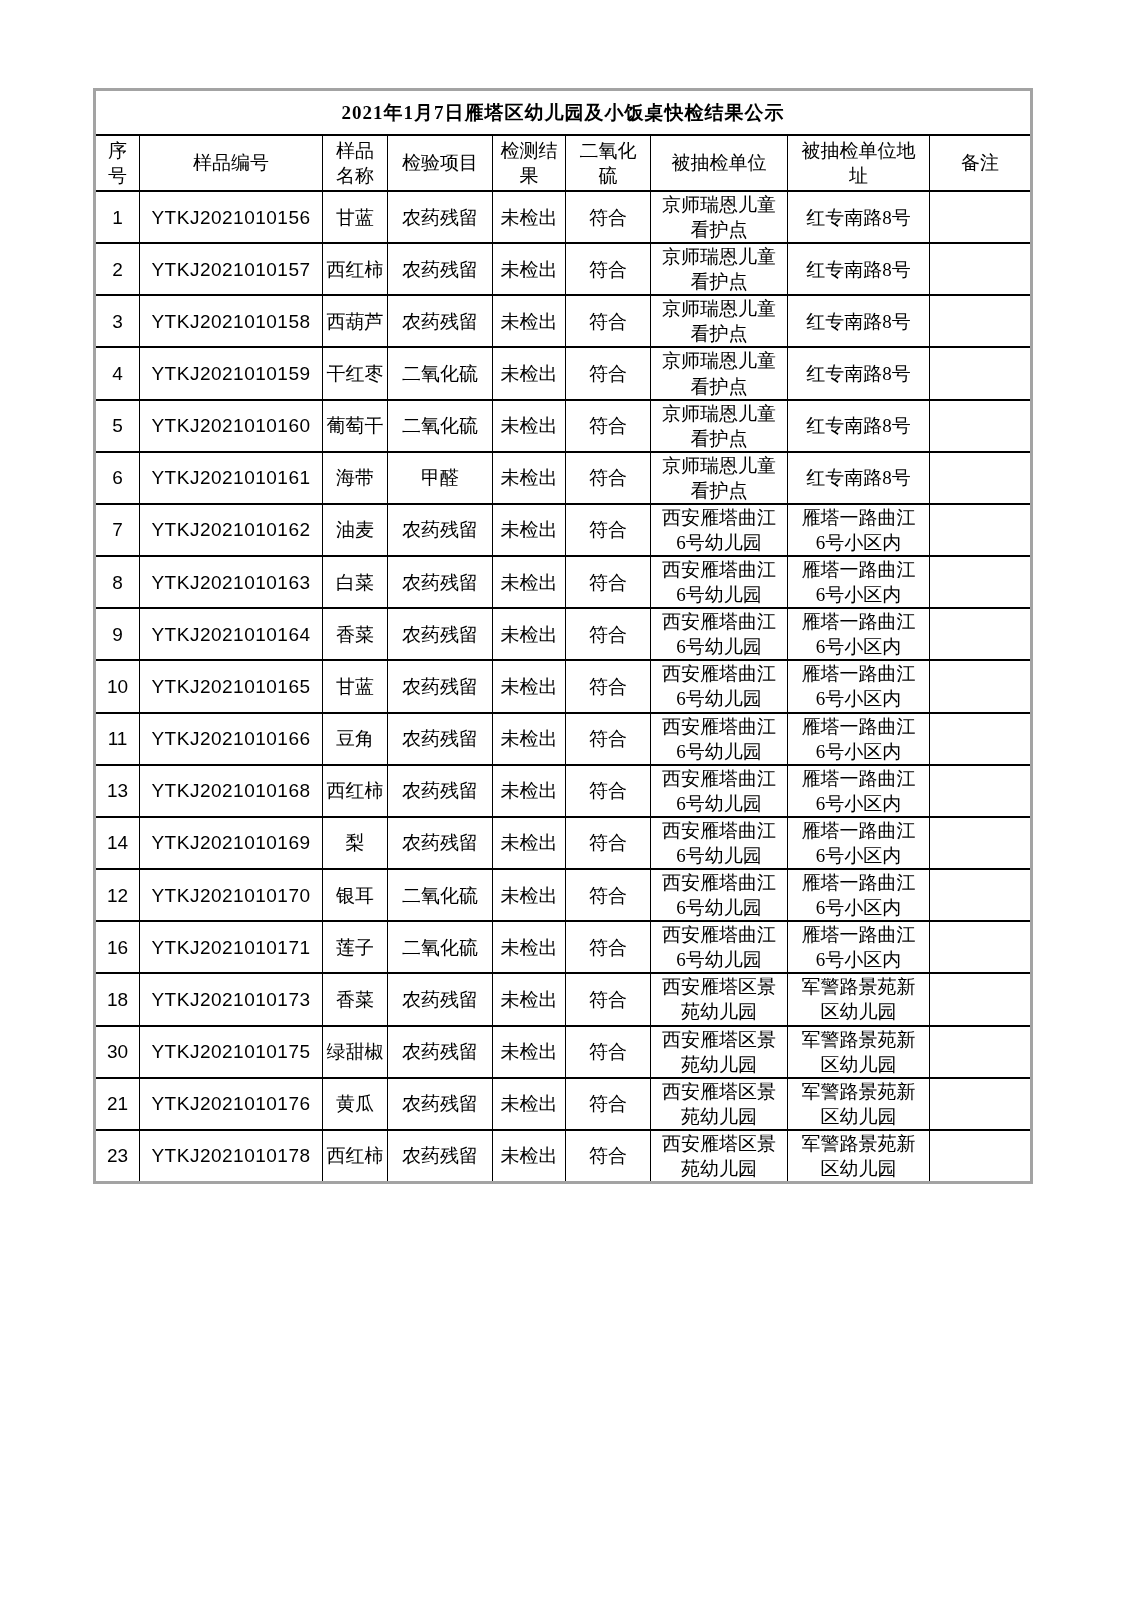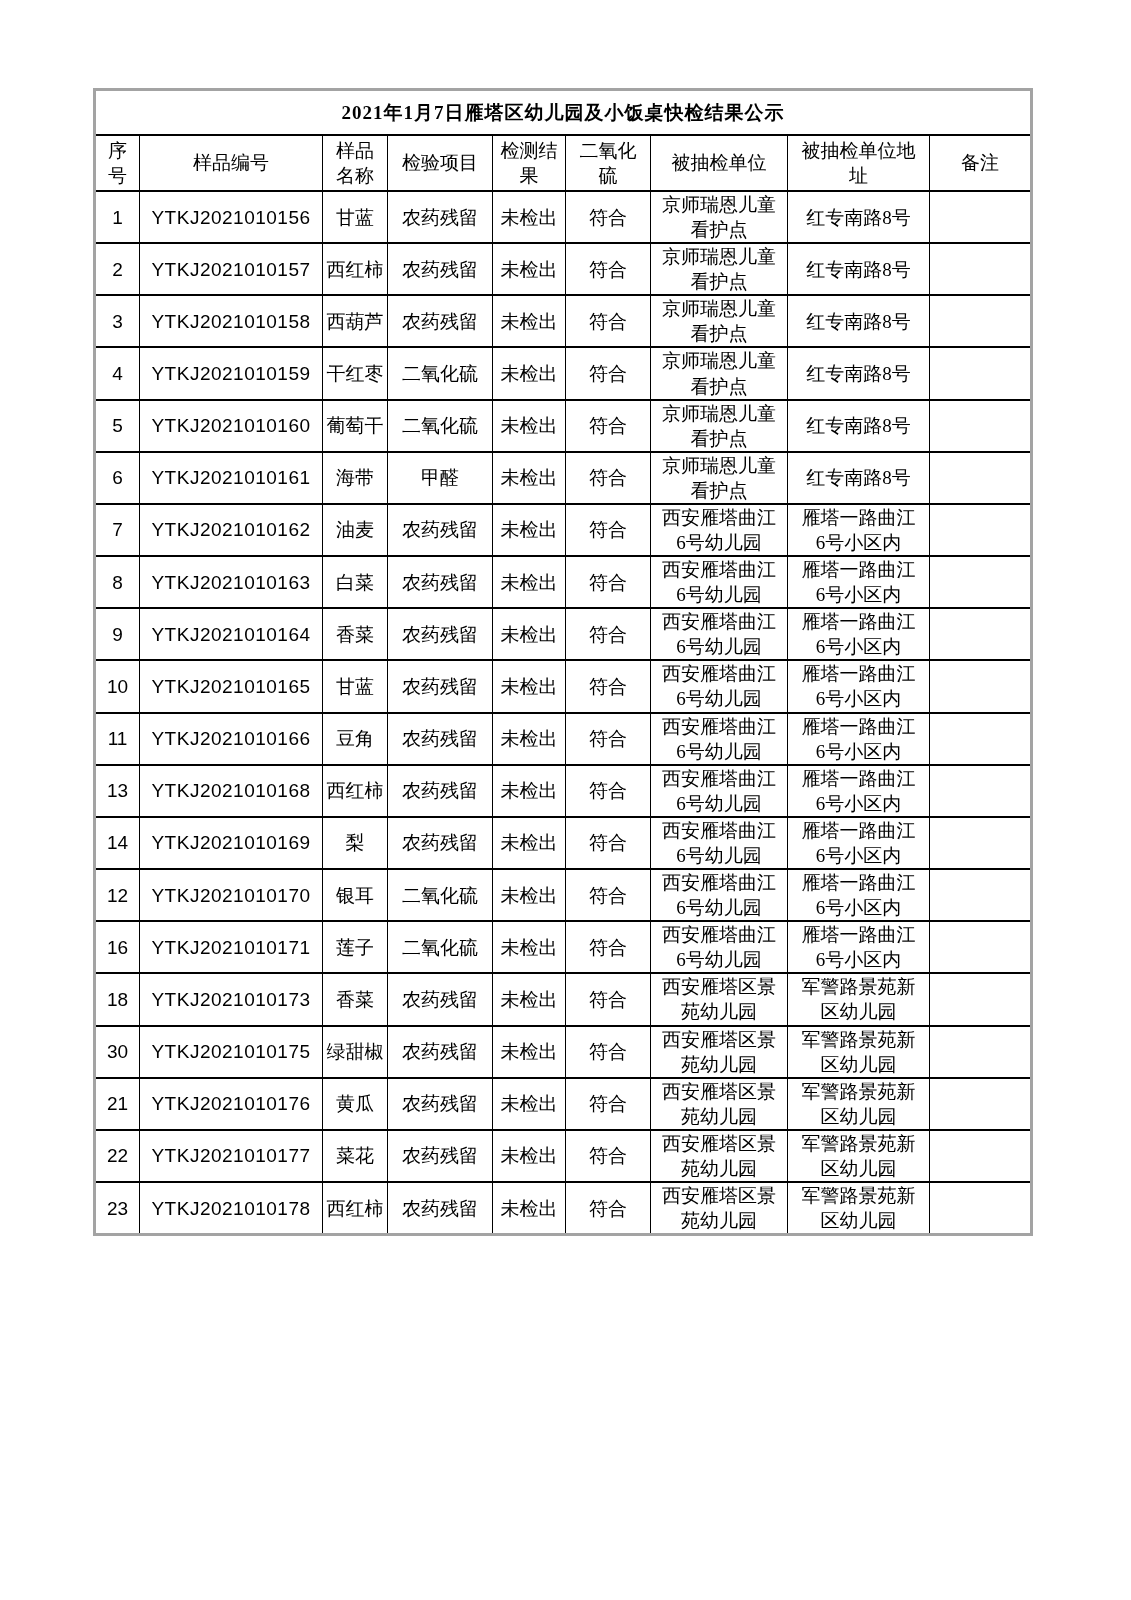--- a/index.html
+++ b/index.html
@@ -349,43 +349,30 @@
           <td class="c-item">农药残留</td>
           <td class="c-result">未检出</td>
           <td class="c-judge">符合</td>
           <td class="c-unit">西安雁塔区景
 苑幼儿园</td>
           <td class="c-addr">军警路景苑新
 区幼儿园</td>
           <td class="c-remark"></td>
         </tr>
 
-        <tr class="data-row">
-          <td class="c-no">22</td>
-          <td class="c-id">YTKJ2021010177</td>
-          <td class="c-name">菜花</td>
+
+        <tr class="data-row">
+          <td class="c-no">23</td>
+          <td class="c-id">YTKJ2021010178</td>
+          <td class="c-name">西红柿</td>
           <td class="c-item">农药残留</td>
           <td class="c-result">未检出</td>
           <td class="c-judge">符合</td>
           <td class="c-unit">西安雁塔区景
 苑幼儿园</td>
           <td class="c-addr">军警路景苑新
 区幼儿园</td>
           <td class="c-remark"></td>
         </tr>
 
-        <tr class="data-row">
-          <td class="c-no">23</td>
-          <td class="c-id">YTKJ2021010178</td>
-          <td class="c-name">西红柿</td>
-          <td class="c-item">农药残留</td>
-          <td class="c-result">未检出</td>
-          <td class="c-judge">符合</td>
-          <td class="c-unit">西安雁塔区景
-苑幼儿园</td>
-          <td class="c-addr">军警路景苑新
-区幼儿园</td>
-          <td class="c-remark"></td>
-        </tr>
-
       </tbody>
   </table>
 </div>
 
 </body></html>

